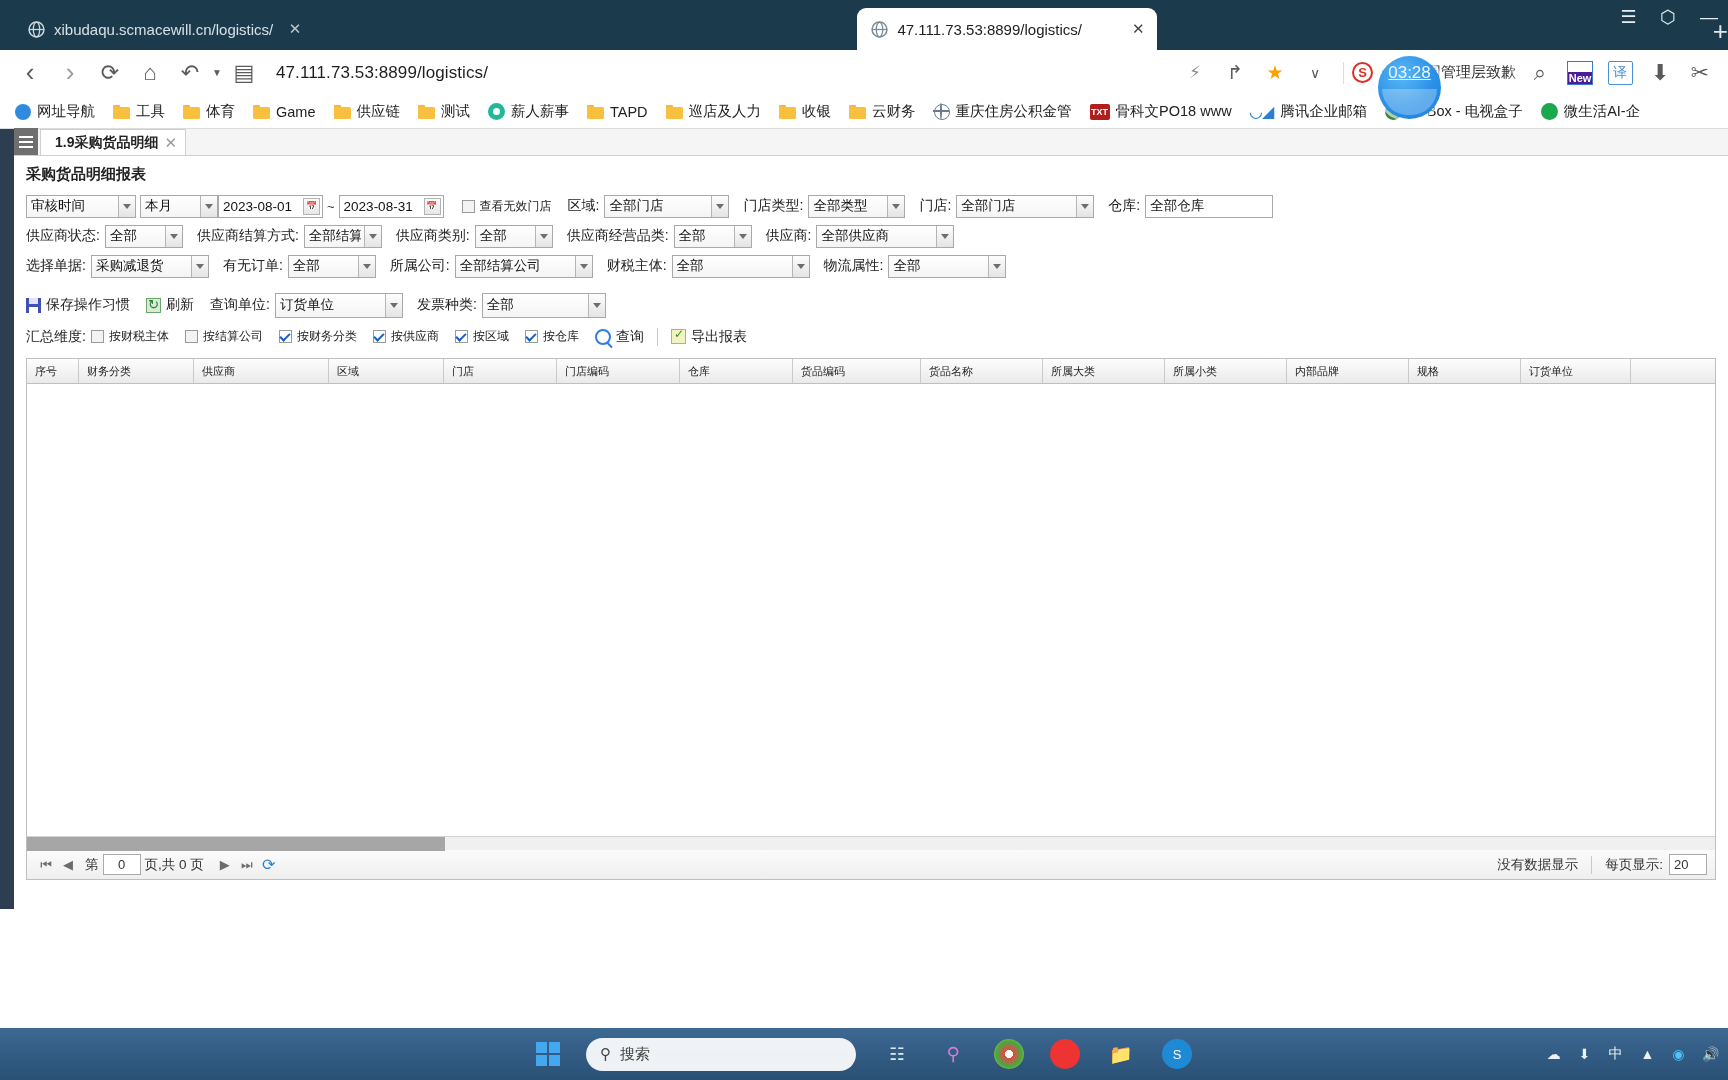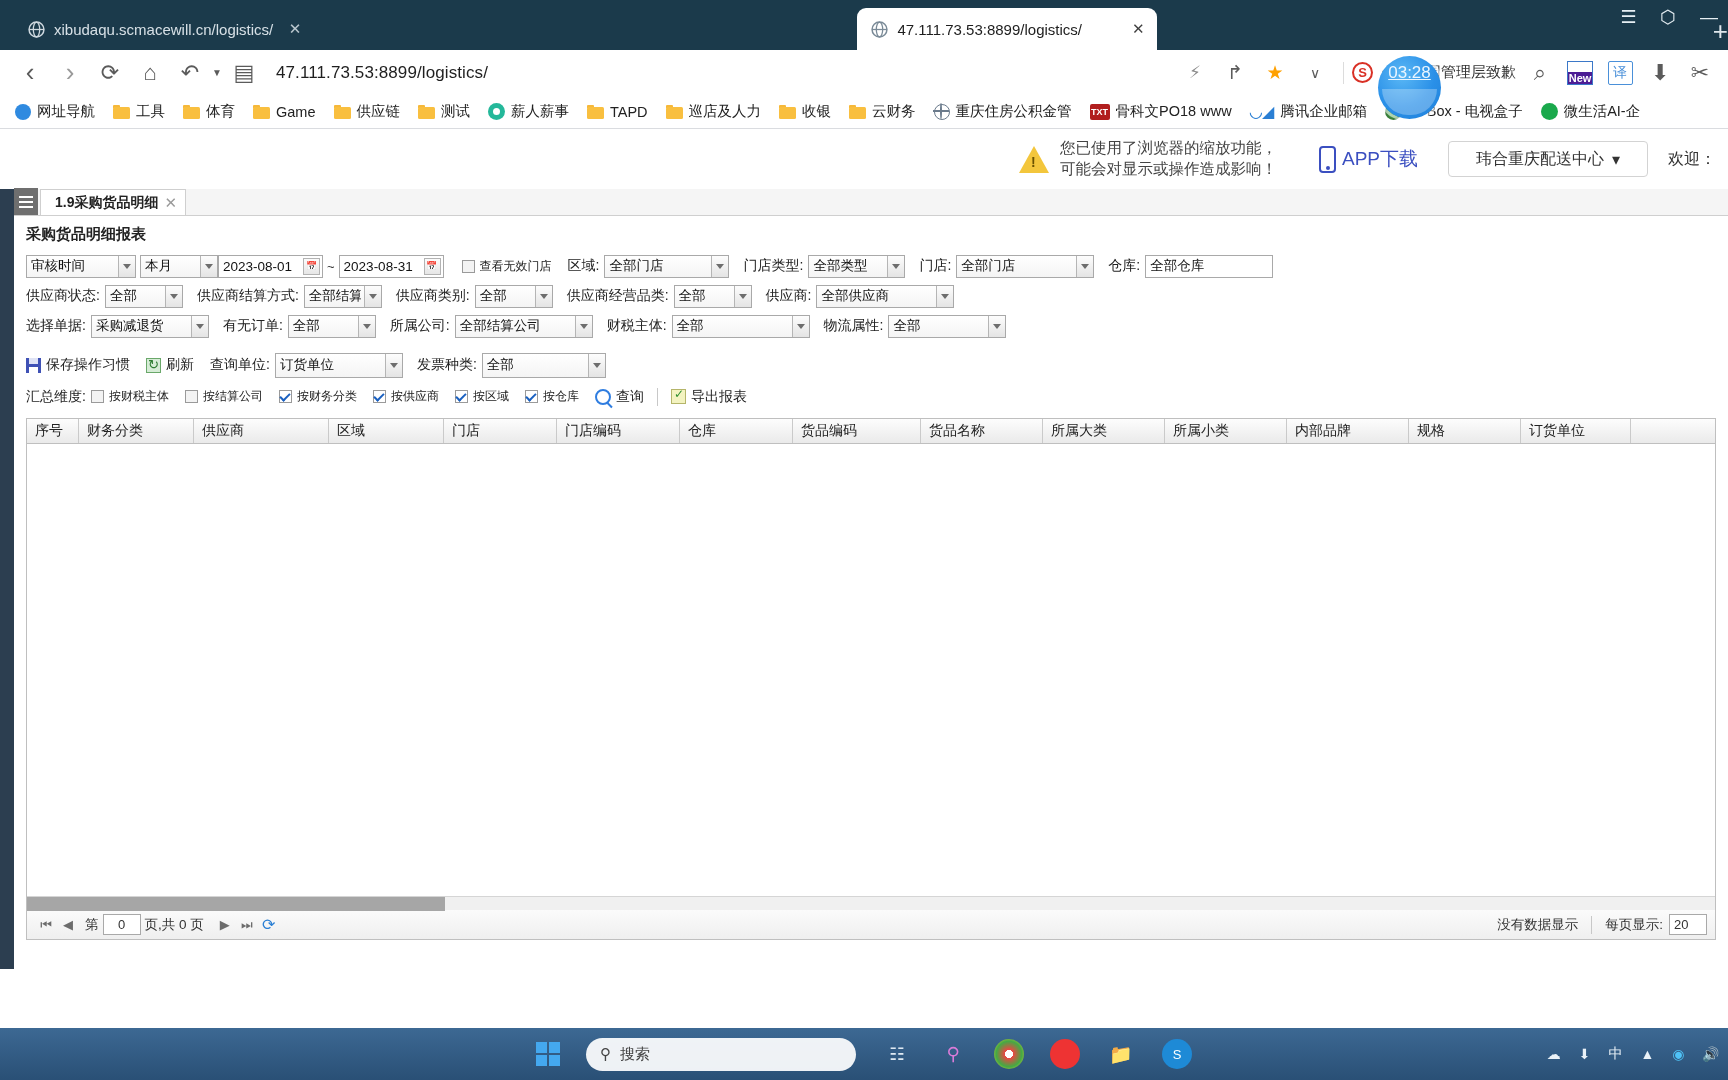--- a/index.html
+++ b/index.html
@@ -205,21 +205,21 @@
   .refri:after{content:"\21bb";position:absolute;left:1px;top:-2px;color:#2f7d32;font-size:13px;}
   .searchi { width:16px;height:16px;border-radius:50%;border:2px solid #2f7de0; position:relative; flex:none;}
   .searchi:after{content:"";position:absolute;right:-4px;bottom:-3px;width:7px;height:2px;background:#2f7de0;transform:rotate(45deg);}
   .exporti{width:15px;height:15px;background:#f3f3c0;border:1px solid #b5b56a;position:relative;flex:none;}
   .exporti:after{content:"\2713";position:absolute;left:2px;top:-3px;color:#2f8f2f;font-size:12px;}
   .vbar { width:1px; height:18px; background:#c8c8c8; margin: 0 13px; }
 
   .grid { margin: 6px 12px 0 12px; border: 1px solid #bfbfbf; border-bottom: none; height: 492px; position: relative; background: #fff;}
   .ghead { display: flex; height: 25px; background: linear-gradient(#fdfdfd,#eaeaea); border-bottom: 1px solid #bfbfbf; }
   .gh {
-    border-right: 1px solid #cacaca; font-size: 14px; color: #222;
+    border-right: 1px solid #cacaca; font-size: 11px; color: #222;
     display: flex; align-items: center; padding-left: 8px; flex: none; height: 100%;
   }
   .gbody { height: 466px; background: #fff; }
   .hscroll {
     position: absolute; left: 0; right: 0; bottom: 0; height: 14px; background: #f0f0f0;
     border-top: 1px solid #d5d5d5;
   }
   .hscroll i { display: block; height: 14px; width: 418px; background: #a6a6a6; }
 
   .pager {
@@ -381,38 +381,20 @@
         <span>微生活AI-企</span>
       </div>
   </div>
 
   <div class="clockbubble">
     <span>03:28</span>
   </div>
 
   <div class="page">
 
-    <div class="topnotice">
-      <div class="warnbox">
-        <span class="warntri"></span>
-        <span class="warntxt">
-          <span>您已使用了浏览器的缩放功能，</span><br>
-          <span>可能会对显示或操作造成影响！</span>
-        </span>
-      </div>
-      <div class="appdl">
-        <span class="phone"></span>
-        <span>APP下载</span>
-      </div>
-      <div class="centerbtn">
-        <span>玮合重庆配送中心</span>
-        <span>▾</span>
-      </div>
-      <div class="welcome">欢迎：</div>
-    </div>
 
     <div class="appframe">
       <div class="leftrail"></div>
       <div class="appmain">
 
         <div class="tabstrip">
           <div class="hamb">
               <i></i>
               <i></i>
               <i></i>

